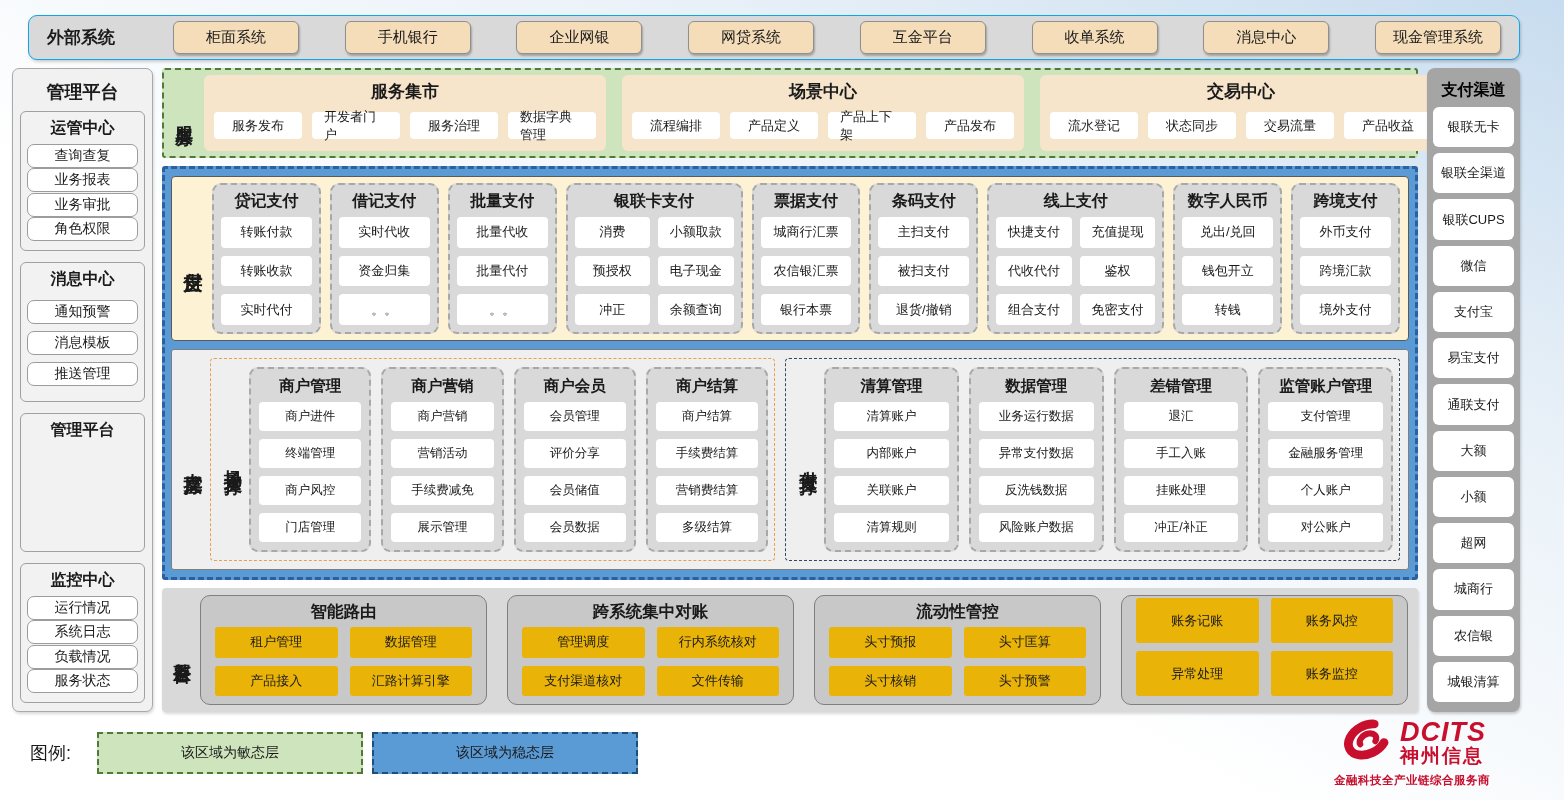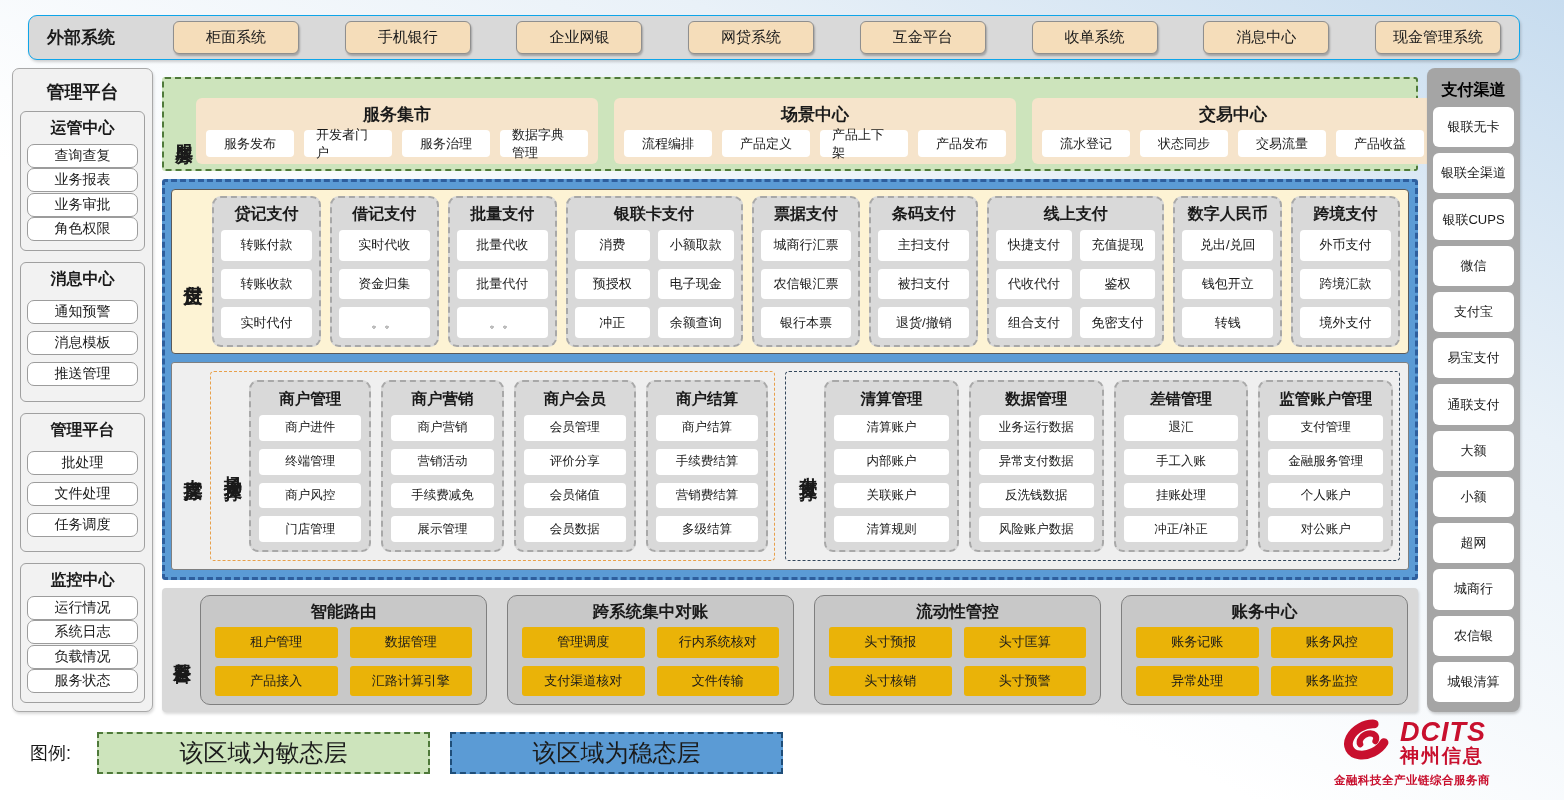--- a/index.html
+++ b/index.html
@@ -45,21 +45,21 @@
     background: #ffffff; border: 1px solid #9c9c9c; border-radius: 7px;
     height: 24px; display: flex; align-items: center; justify-content: center; font-size: 14px;
   }
 
   
   .center { flex: 1; display: flex; flex-direction: column; gap: 8px; min-width: 0; }
 
   
   .service-layer {
     flex: 0 0 90px; background: #cde4bc; border: 2px dashed #4f7a3a; border-radius: 3px;
-    display: flex; padding: 19px 8px 5px 6px;  margin-top: 9px;
+    display: flex; padding: 5px 8px 5px 6px; gap: 8px;
   }
   .vlabel { writing-mode: vertical-rl; text-orientation: upright; font-weight: bold; text-align: center; letter-spacing: 2px; align-self: center; }
   .svc-vlabel { font-size: 18px; flex: 0 0 26px; letter-spacing: 1px; }
   .service-groups { flex: 1; display: flex; gap: 16px; }
   .svc-group { flex: 1; background: #f6e4cb; border-radius: 6px; padding: 3px 10px 7px; display: flex; flex-direction: column; }
   .svc-title { text-align: center; font-size: 17px; font-weight: bold; padding: 2px 0 4px; }
   .svc-items { flex: 1; display: flex; justify-content: space-between; align-items: center; gap: 10px; }
   .svc-btn {
     background: #fff; border-radius: 4px; height: 27px; padding: 0 12px; min-width: 88px;
     display: flex; align-items: center; justify-content: center; font-size: 13px;
@@ -141,21 +141,21 @@
   .rs-title { color: #000000; font-size: 16px; font-weight: bold; text-align: center; padding: 4px 0 6px; white-space: nowrap; }
   .channel-buttons { flex: 1; display: flex; flex-direction: column; justify-content: space-between; gap: 6px; }
   .ch-btn {
     background: #fff; border-radius: 6px; height: 30px; flex: 1;
     display: flex; align-items: center; justify-content: center; font-size: 13px; white-space: nowrap;
   }
 
   
   .bottom { flex: 0 0 82px; display: flex; align-items: center; position: relative; padding-left: 18px; }
   .legend-label { font-size: 18px; margin-right: 26px; }
-  .legend-box { width: 333px; height: 42px; display: flex; align-items: center; justify-content: center; font-size: 24px; font-weight: 500; margin-right: 20px; }
+  .legend-box { width: 266px; height: 42px; display: flex; align-items: center; justify-content: center; font-size: 14px; font-weight: 500; margin-right: 9px; }
   .legend-agile { background: #cde4bc; border: 2px dashed #4f7a3a; }
   .legend-stable { background: #5b9bd5; border: 2px dashed #1f4e79; }
 
   .logo { position: absolute; right: 4px; top: 2px; width: 182px; display: grid; grid-template-columns: 66px 1fr; align-items: center; }
   .logo-icon { width: 64px; height: 56px; }
   .logo-texts { display: flex; flex-direction: column; line-height: 1.05; }
   .logo-brand { color: #c8102e; font-size: 27px; font-weight: bold; font-style: italic; letter-spacing: 1px; }
   .logo-name { color: #c8102e; font-size: 19px; font-weight: bold; letter-spacing: 2px; }
   .logo-tagline { grid-column: 1 / 3; color: #c8102e; font-size: 11.5px; font-weight: bold; white-space: nowrap; margin-top: 3px; letter-spacing: .5px; }
 </style>
@@ -195,25 +195,20 @@
           <div class="mp-box">
             <div class="mp-box-title">消息中心</div>
             <div class="mp-list">
               <div class="mp-btn">通知预警</div>
               <div class="mp-btn">消息模板</div>
               <div class="mp-btn">推送管理</div>
             </div>
           </div>
           <div class="mp-box">
             <div class="mp-box-title">管理平台</div>
-            <div class="mp-list">
-              <div class="mp-btn">批处理</div>
-              <div class="mp-btn">文件处理</div>
-              <div class="mp-btn">任务调度</div>
-            </div>
           </div>
           <div class="mp-box">
             <div class="mp-box-title">监控中心</div>
             <div class="mp-list">
               <div class="mp-btn">运行情况</div>
               <div class="mp-btn">系统日志</div>
               <div class="mp-btn">负载情况</div>
               <div class="mp-btn">服务状态</div>
             </div>
           </div>
@@ -452,21 +447,20 @@
             <div class="int-group">
               <div class="int-title">流动性管控</div>
               <div class="int-items">
                 <div class="int-btn">头寸预报</div>
                 <div class="int-btn">头寸匡算</div>
                 <div class="int-btn">头寸核销</div>
                 <div class="int-btn">头寸预警</div>
               </div>
             </div>
             <div class="int-group">
-              <div class="int-title">账务中心</div>
               <div class="int-items">
                 <div class="int-btn">账务记账</div>
                 <div class="int-btn">账务风控</div>
                 <div class="int-btn">异常处理</div>
                 <div class="int-btn">账务监控</div>
               </div>
             </div>
           </div>
       </section>
 

